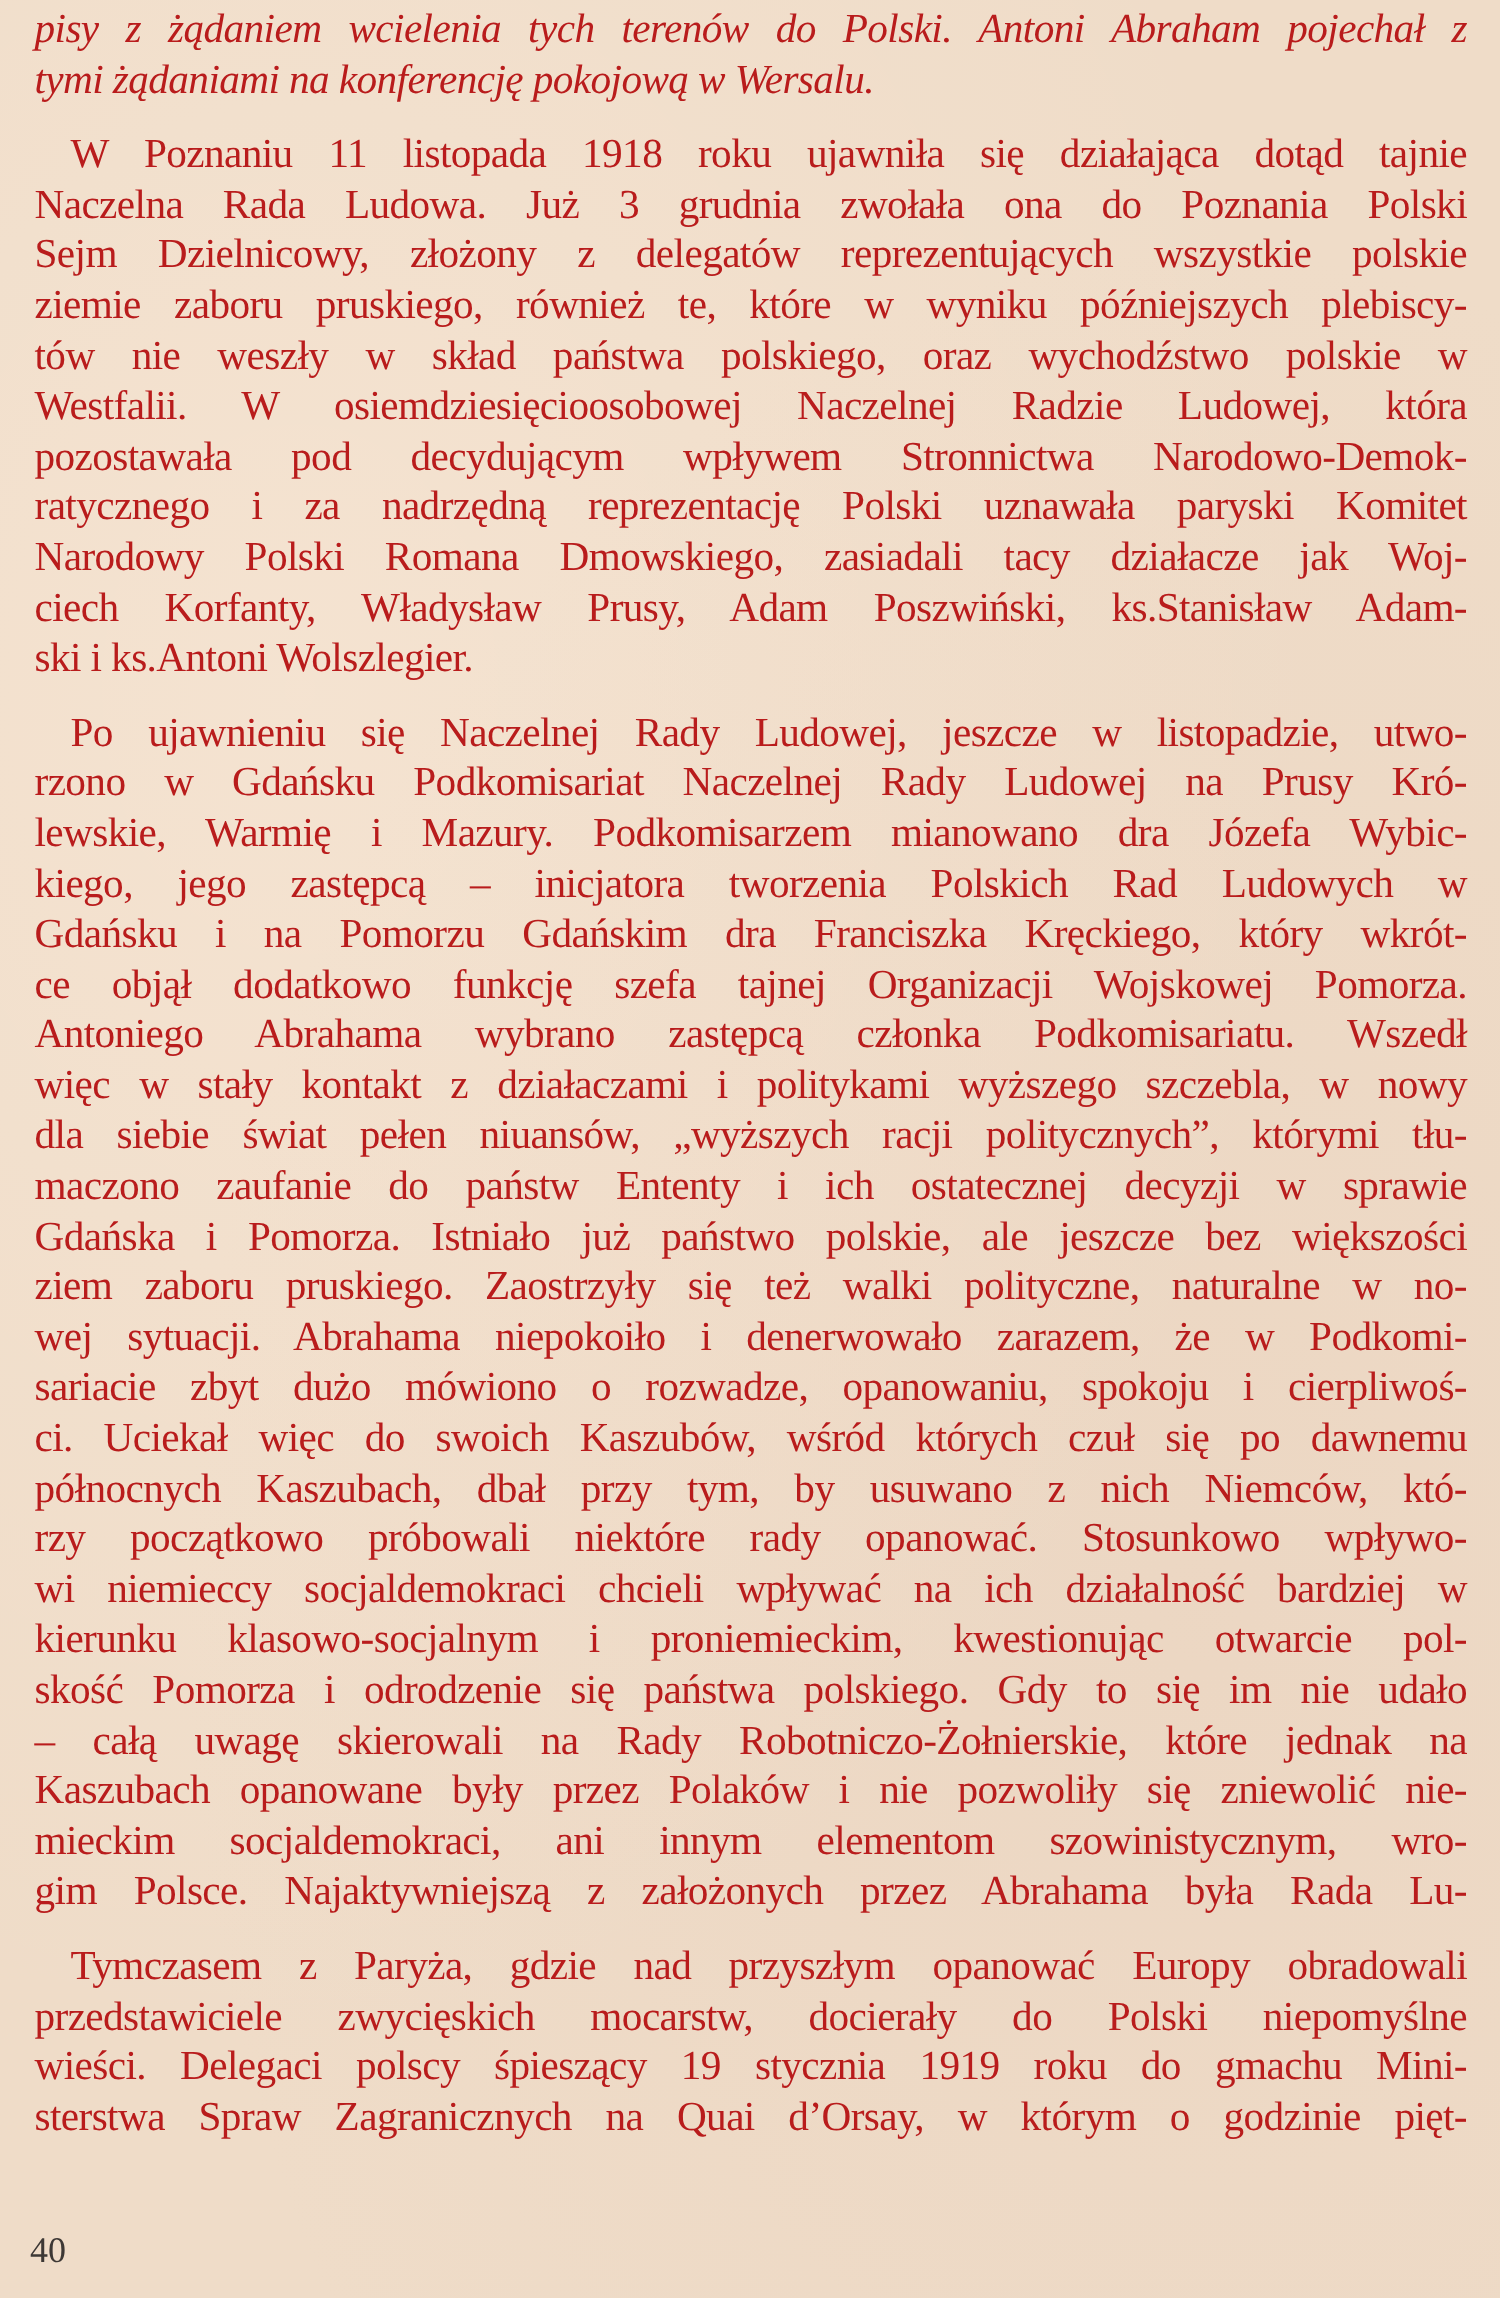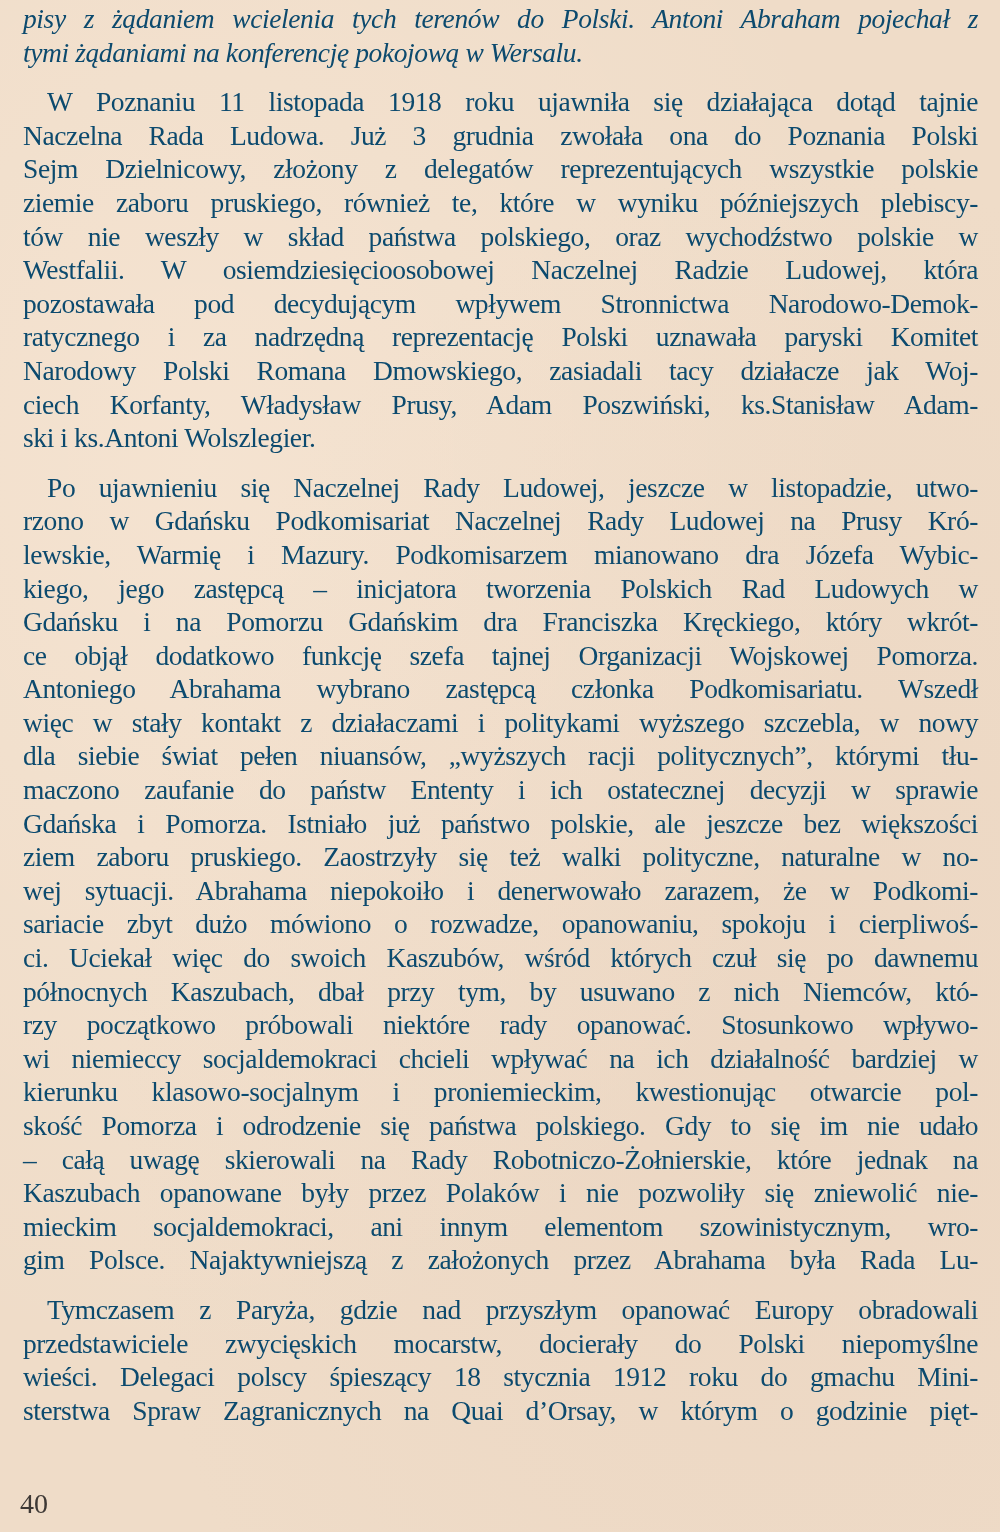--- a/index.html
+++ b/index.html
@@ -14,21 +14,21 @@
       radial-gradient(ellipse at 20% 30%, rgba(255,240,225,0.35), transparent 60%),
       radial-gradient(ellipse at 80% 70%, rgba(230,205,185,0.35), transparent 60%);
     position: relative;
     overflow: hidden;
   }
   .page {
     position: absolute;
     left: 23px;
     top: 2px;
     width: 955px;
-    color: #0c4a6e;
+    color: #b91c1c;
     font-family: "Liberation Serif", serif;
     font-size: 27.5px;
     line-height: 33.6px;
   }
   .line {
     display: block;
     white-space: nowrap;
     text-align: justify;
     text-align-last: justify;
     height: 33.6px;
@@ -43,21 +43,21 @@
   }
   .italic {
     font-style: italic;
     letter-spacing: -0.9px;
   }
   .page-number {
     position: absolute;
     left: 20px;
     top: 1488px;
     font-family: "Liberation Serif", serif;
-    font-size: 28px;
+    font-size: 24px;
     color: #3d3835;
   }
 </style>
 </head>
 <body>
 
 <div class="page" id="page">
     <div class="italic">
       <span class="line">pisy z żądaniem wcielenia tych terenów do Polski. Antoni Abraham pojechał z</span>
       <span class="line last">tymi żądaniami na konferencję pokojową w Wersalu.</span>
@@ -97,17 +97,17 @@
       <span class="line">kierunku klasowo-socjalnym i proniemieckim, kwestionując otwarcie pol-</span>
       <span class="line">skość Pomorza i odrodzenie się państwa polskiego. Gdy to się im nie udało</span>
       <span class="line">– całą uwagę skierowali na Rady Robotniczo-Żołnierskie, które jednak na</span>
       <span class="line">Kaszubach opanowane były przez Polaków i nie pozwoliły się zniewolić nie-</span>
       <span class="line">mieckim socjaldemokraci, ani innym elementom szowinistycznym, wro-</span>
       <span class="line">gim Polsce. Najaktywniejszą z założonych przez Abrahama była Rada Lu-</span>
     </div>
     <div>
       <span class="line indent">Tymczasem z Paryża, gdzie nad przyszłym opanować Europy obradowali</span>
       <span class="line">przedstawiciele zwycięskich mocarstw, docierały do Polski niepomyślne</span>
-      <span class="line">wieści. Delegaci polscy śpieszący 18 stycznia 1912 roku do gmachu Mini-</span>
+      <span class="line">wieści. Delegaci polscy śpieszący 19 stycznia 1919 roku do gmachu Mini-</span>
       <span class="line">sterstwa Spraw Zagranicznych na Quai d’Orsay, w którym o godzinie pięt-</span>
     </div>
   </div>
 <div class="page-number">40</div>
 
 </body></html>

